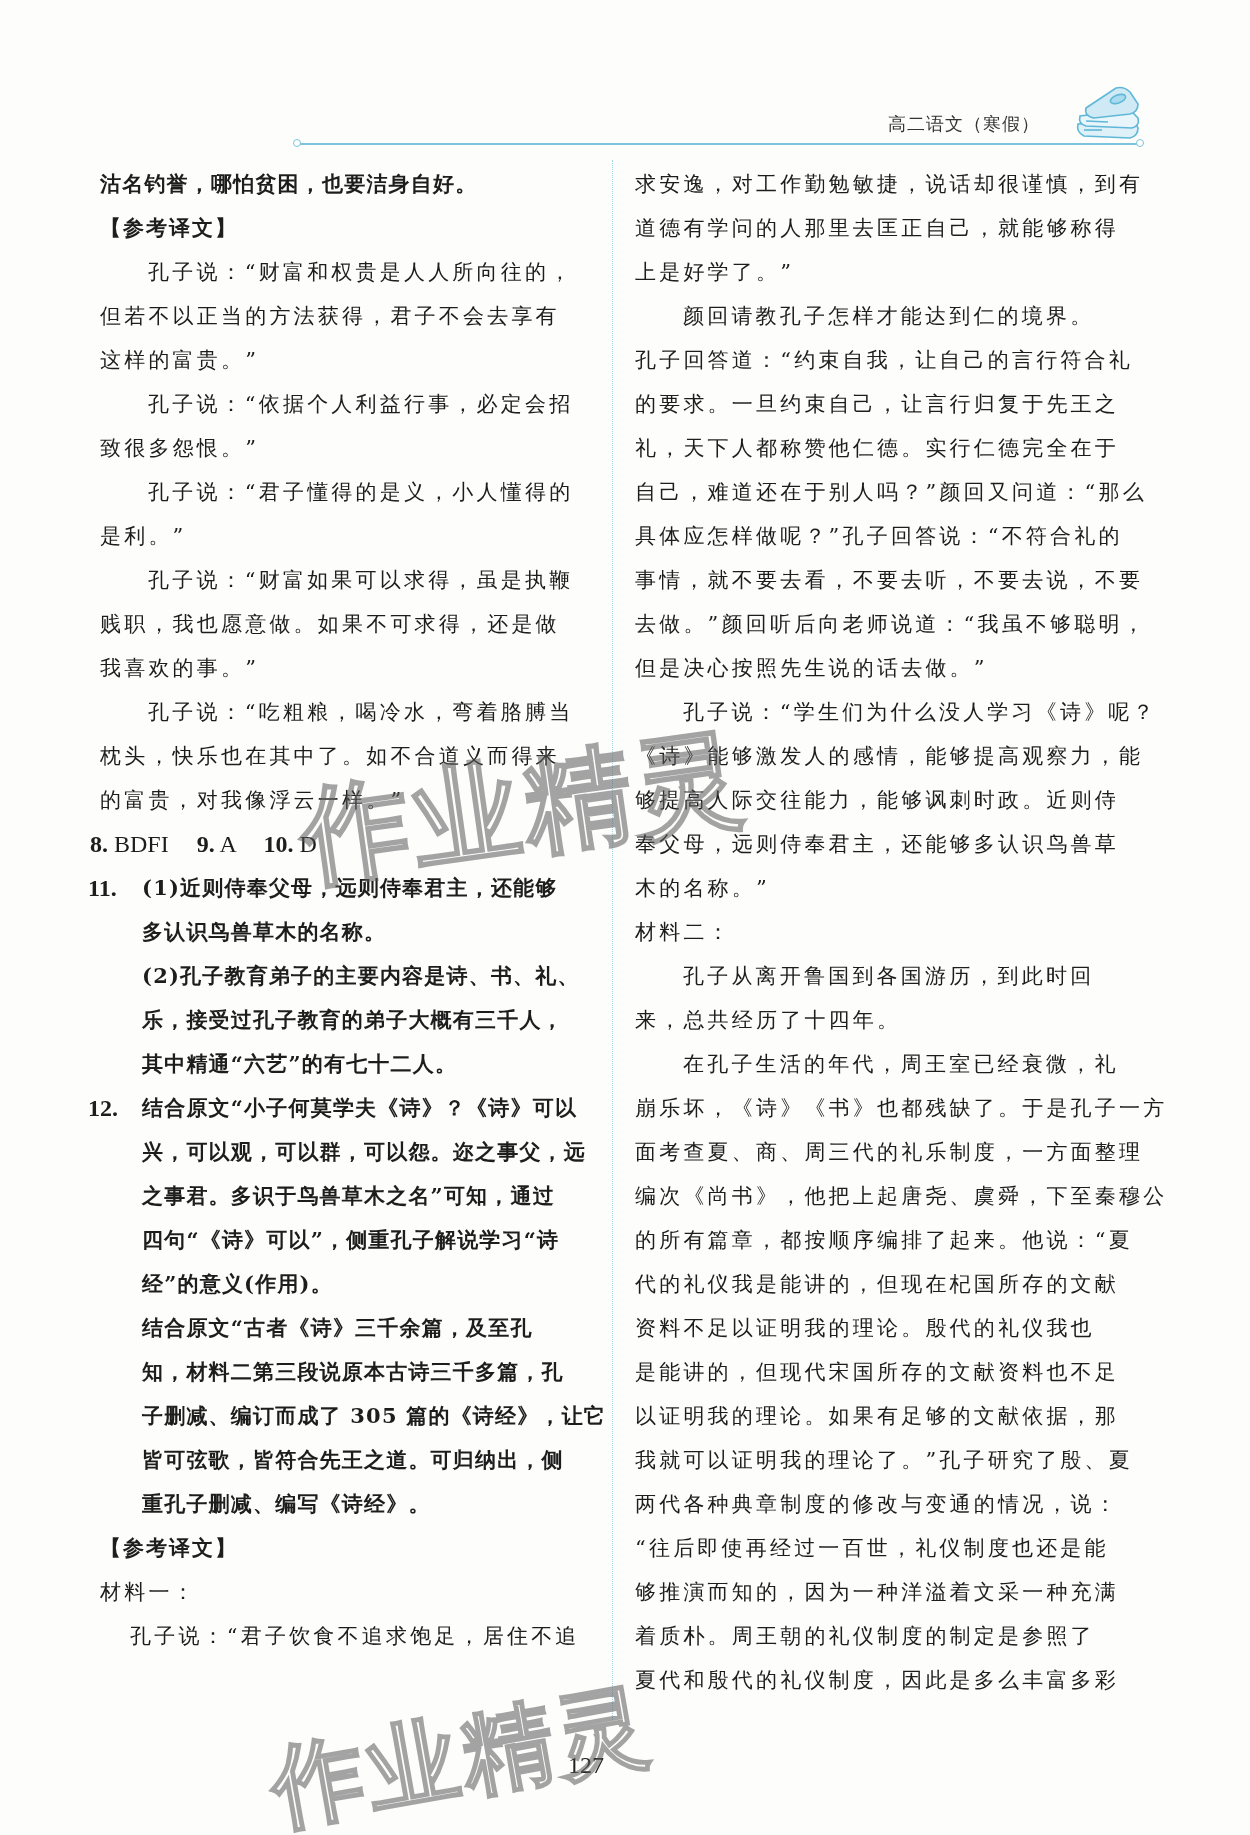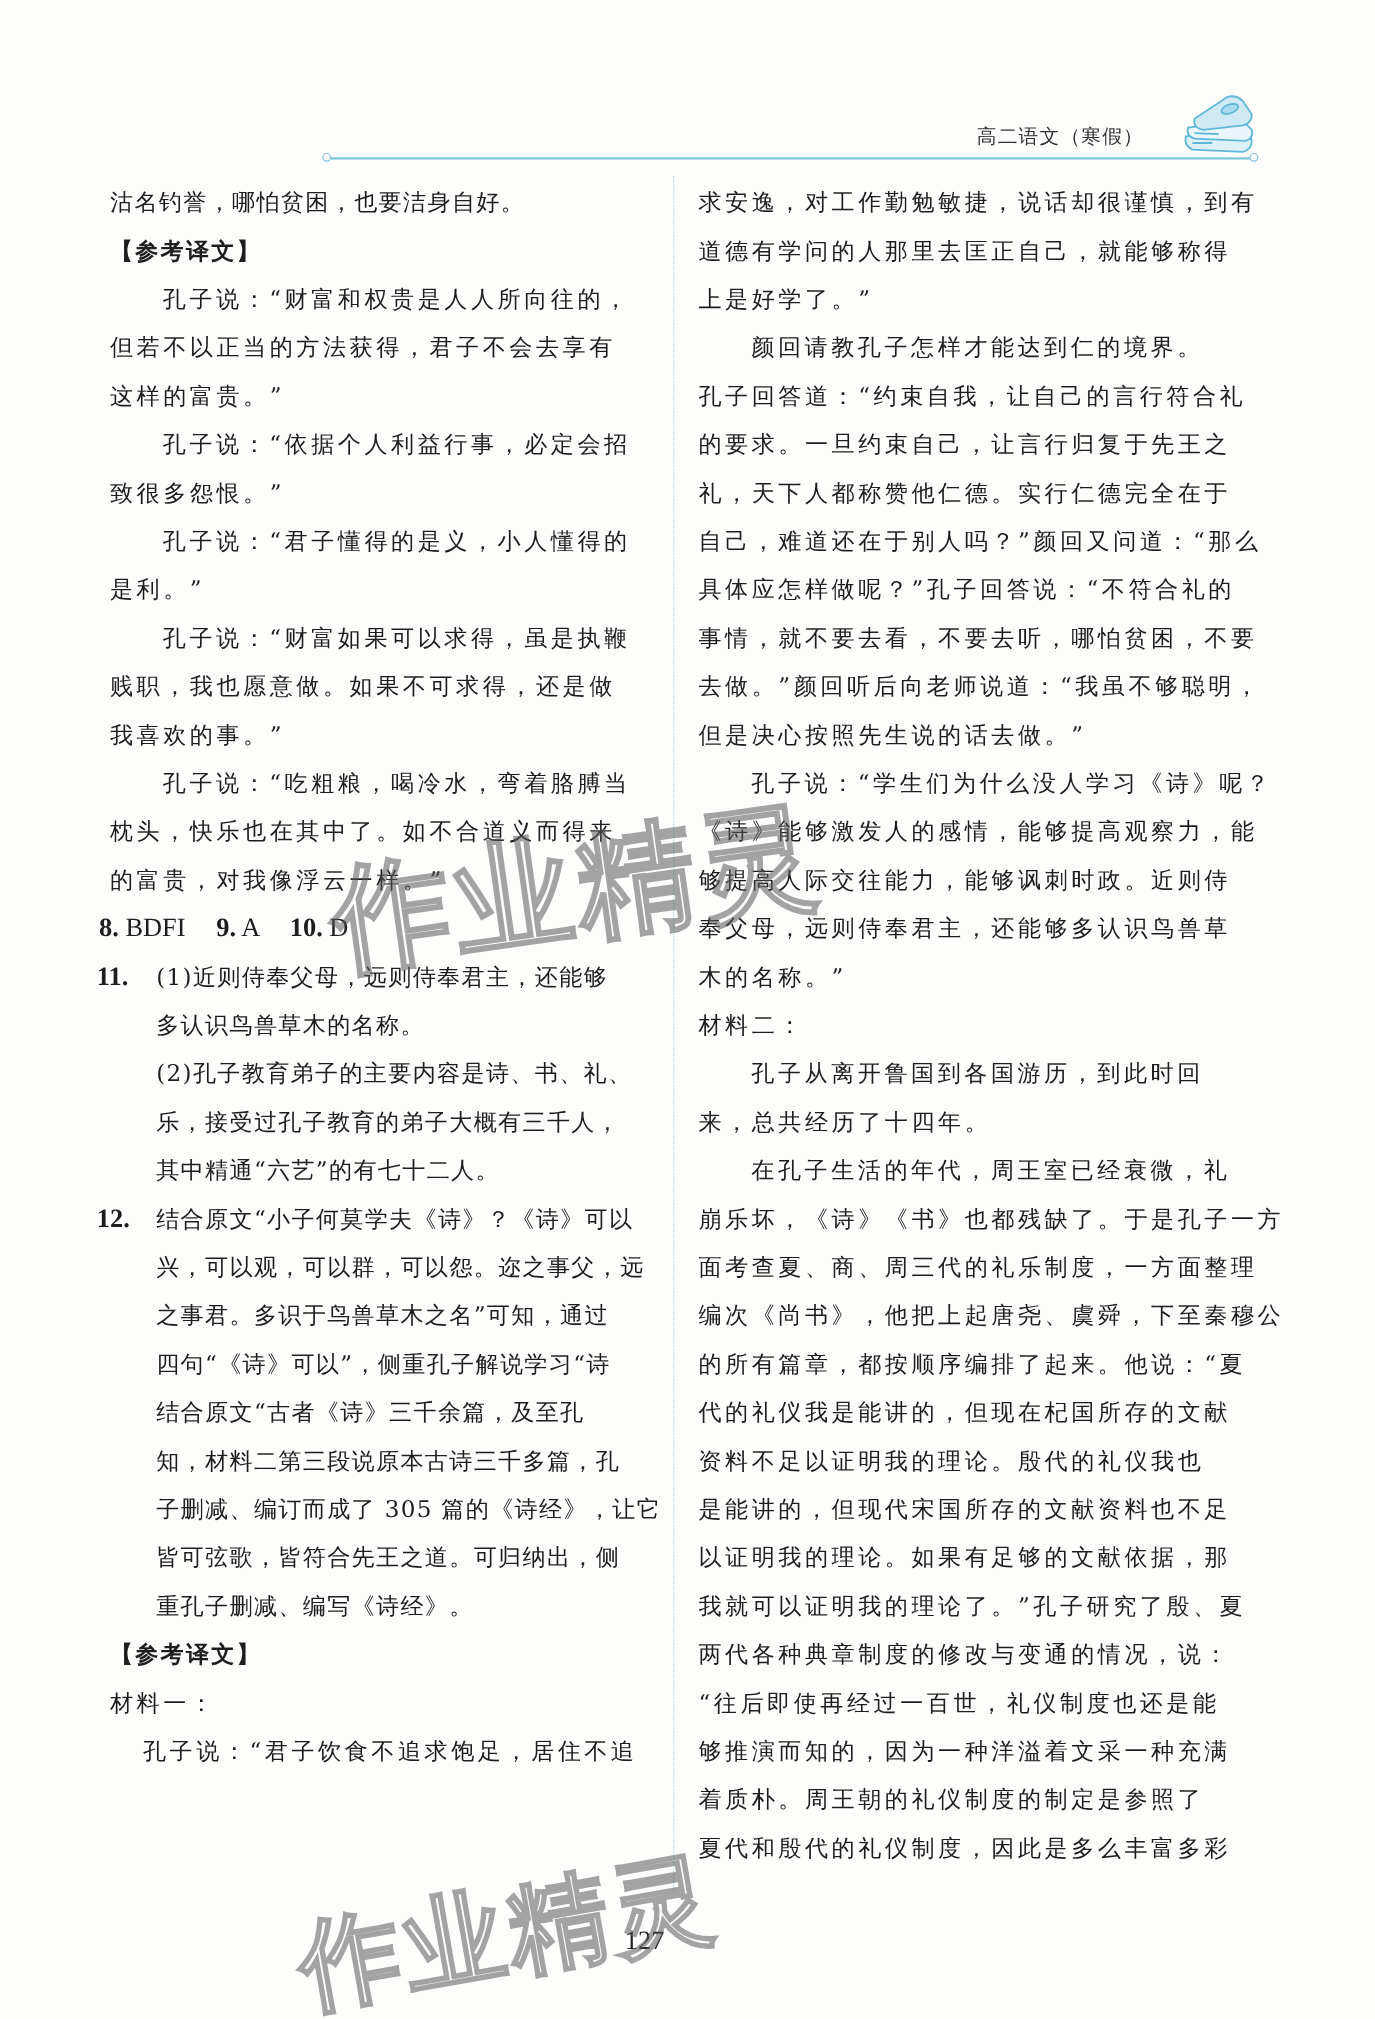--- a/index.html
+++ b/index.html
@@ -34,21 +34,21 @@
     .divider {
       position: absolute; left: 612px; top: 160px; height: 1560px; width: 0;
       border-left: 1px dotted #9fd4e4;
     }
     .line {
       height: 44px; line-height: 44px; font-size: 21px; white-space: nowrap;
       letter-spacing: 3.2px;
     }
     .line.indent { padding-left: 48px; }
     .line.hang { padding-left: 42px; }
-    .line.tight { letter-spacing: 1.2px; }
+    .line.tight { letter-spacing: 1.2px; font-weight: bold; }
     .heading { font-weight: bold; font-family: "DejaVu Sans", "Liberation Sans", sans-serif; letter-spacing: 2px; }
     .qnum { font-weight: bold; font-family: "Liberation Serif", serif; }
     .ans { font-family: "Liberation Serif", serif; font-size: 24px; letter-spacing: 0; }
     .ans b { margin-left: 22px; }
     .ans b:first-child { margin-left: 0; }
     .item-row { position: relative; }
     .item-row .qnum { position: absolute; left: -8px; }
 
     .page-number {
       position: absolute; left: 568px; top: 1752px; font-size: 24px;
@@ -119,20 +119,21 @@
       <div class="line hang tight">乐，接受过孔子教育的弟子大概有三千人，</div>
       <div class="line hang tight">其中精通“六艺”的有七十二人。</div>
     </div>
 
     <div class="item-row">
       <span class="qnum ans line" style="left:-12px">12.</span>
       <div class="line hang tight">结合原文“小子何莫学夫《诗》？《诗》可以</div>
       <div class="line hang tight">兴，可以观，可以群，可以怨。迩之事父，远</div>
       <div class="line hang tight">之事君。多识于鸟兽草木之名”可知，通过</div>
       <div class="line hang tight">四句“《诗》可以”，侧重孔子解说学习“诗</div>
+      <div class="line hang tight">经”的意义(作用)。</div>
       <div class="line hang tight">结合原文“古者《诗》三千余篇，及至孔</div>
       <div class="line hang tight">知，材料二第三段说原本古诗三千多篇，孔</div>
       <div class="line hang tight">子删减、编订而成了 305 篇的《诗经》，让它</div>
       <div class="line hang tight">皆可弦歌，皆符合先王之道。可归纳出，侧</div>
       <div class="line hang tight">重孔子删减、编写《诗经》。</div>
     </div>
 
     <div class="line heading">【参考译文】</div>
     <div class="line">材料一：</div>
     <div class="line indent" style="padding-left:30px">孔子说：“君子饮食不追求饱足，居住不追</div>
@@ -141,21 +142,21 @@
   <div class="col col-right">
     <div class="line">求安逸，对工作勤勉敏捷，说话却很谨慎，到有</div>
     <div class="line">道德有学问的人那里去匡正自己，就能够称得</div>
     <div class="line">上是好学了。”</div>
     <div class="line indent">颜回请教孔子怎样才能达到仁的境界。</div>
     <div class="line">孔子回答道：“约束自我，让自己的言行符合礼</div>
     <div class="line">的要求。一旦约束自己，让言行归复于先王之</div>
     <div class="line">礼，天下人都称赞他仁德。实行仁德完全在于</div>
     <div class="line">自己，难道还在于别人吗？”颜回又问道：“那么</div>
     <div class="line">具体应怎样做呢？”孔子回答说：“不符合礼的</div>
-    <div class="line">事情，就不要去看，不要去听，哪怕贫困，不要</div>
+    <div class="line">事情，就不要去看，不要去听，不要去说，不要</div>
     <div class="line">去做。”颜回听后向老师说道：“我虽不够聪明，</div>
     <div class="line">但是决心按照先生说的话去做。”</div>
     <div class="line indent">孔子说：“学生们为什么没人学习《诗》呢？</div>
     <div class="line">《诗》能够激发人的感情，能够提高观察力，能</div>
     <div class="line">够提高人际交往能力，能够讽刺时政。近则侍</div>
     <div class="line">奉父母，远则侍奉君主，还能够多认识鸟兽草</div>
     <div class="line">木的名称。”</div>
     <div class="line">材料二：</div>
     <div class="line indent">孔子从离开鲁国到各国游历，到此时回</div>
     <div class="line">来，总共经历了十四年。</div>

